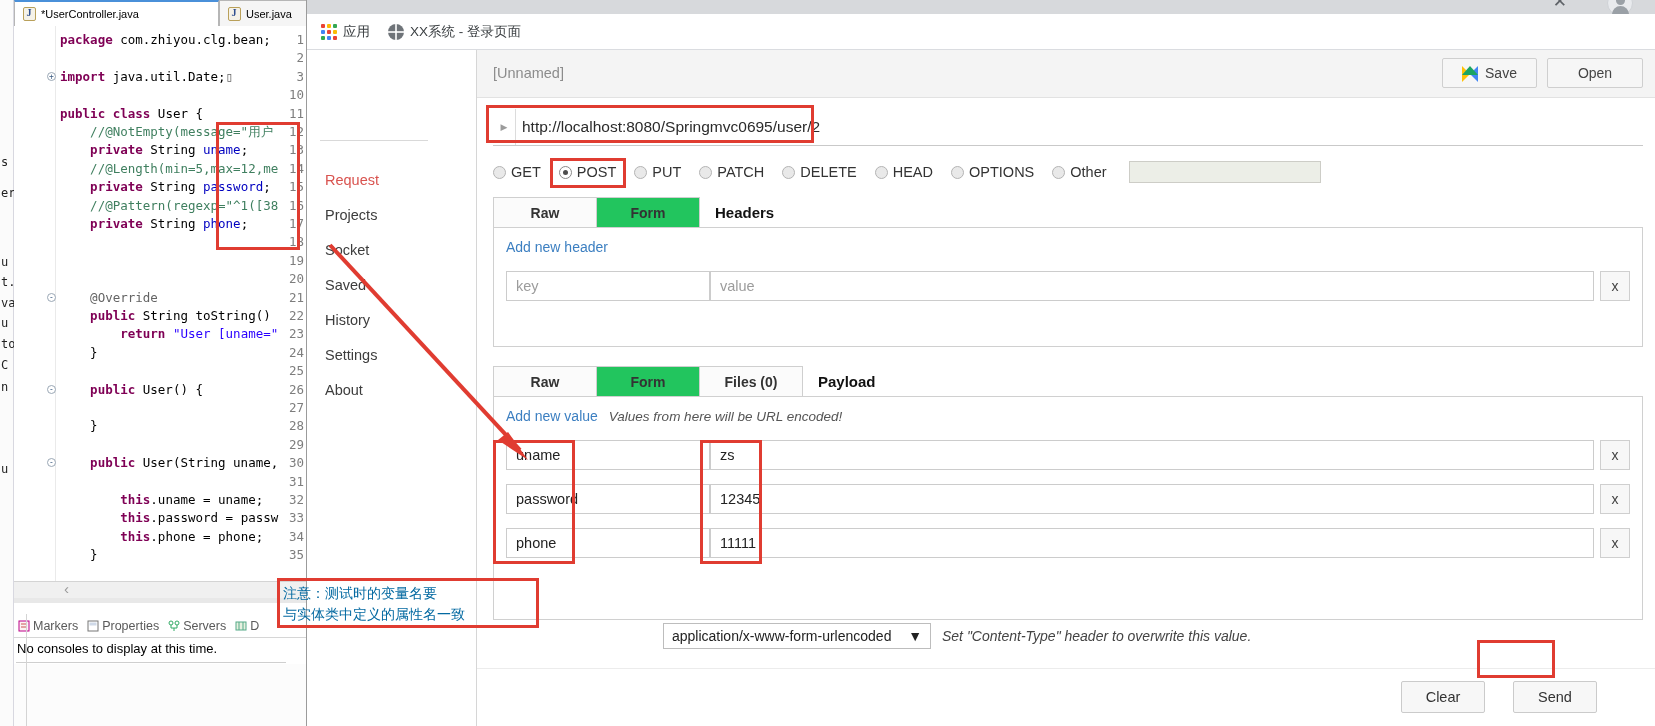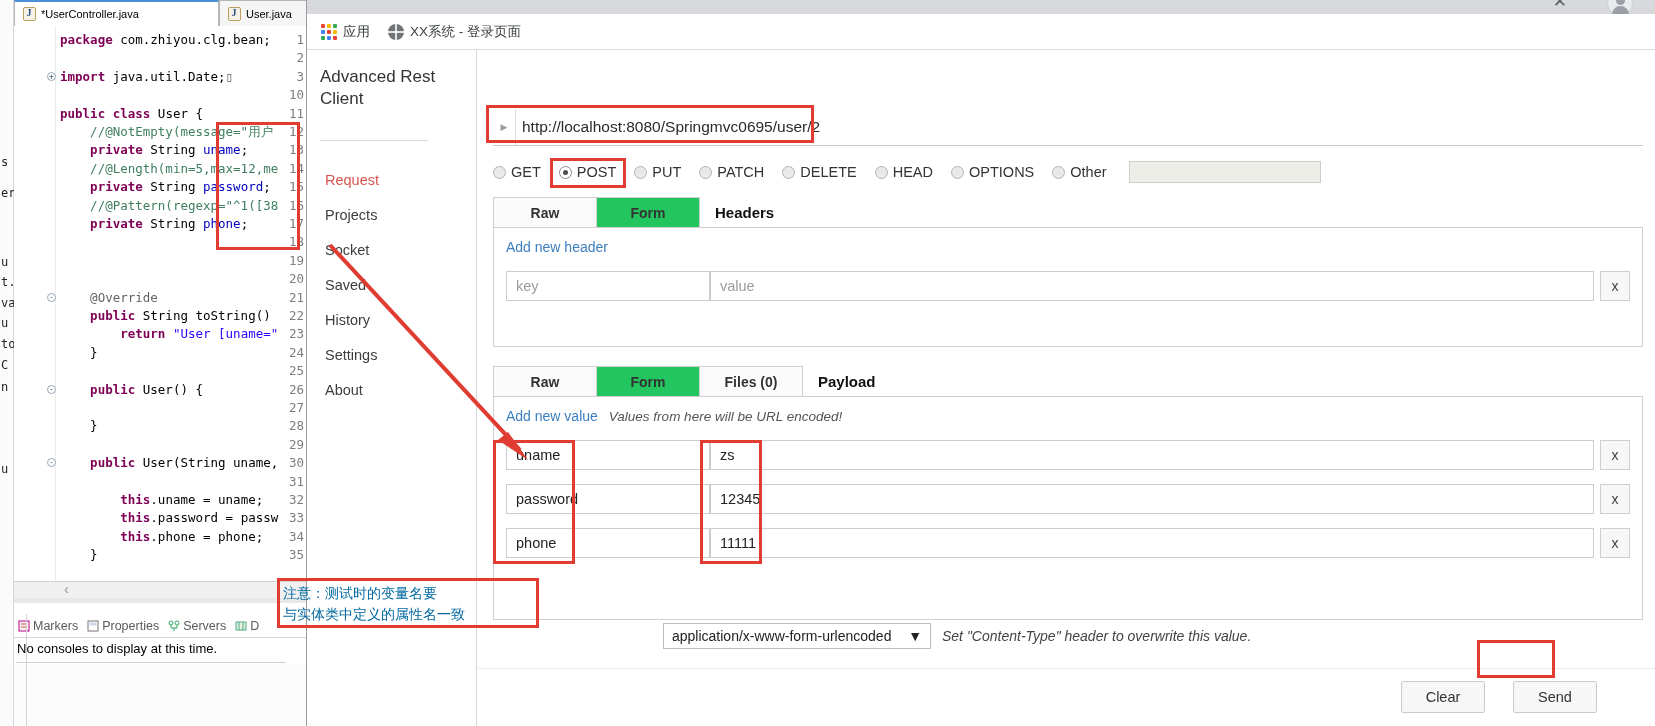--- a/index.html
+++ b/index.html
@@ -460,21 +460,20 @@
     </div>
     <div class="bm" style="margin-left:10px;">
       <span class="globe"></span>
       <span>XX系统 - 登录页面</span>
     </div>
   </div>
 
   <div id="arc">
 
     <div id="arc-side">
-      <div id="arc-title">Advanced Rest Client</div>
       <div id="arc-sep"></div>
       <div id="nav">
           <div class="nav-item current">
             <span>Request</span>
           </div>
           <div class="nav-item">
             <span>Projects</span>
           </div>
           <div class="nav-item">
             <span>Socket</span>
@@ -489,20 +488,34 @@
             <span>Settings</span>
           </div>
           <div class="nav-item">
             <span>About</span>
           </div>
         </div>
     </div>
 
     <div id="arc-main">
 
+      <div id="unnamed-bar">
+        <div id="unnamed-label">[Unnamed]</div>
+        <div class="topbtn" id="btn-save">
+          <span class="gdrive">
+            <i class="gd3"></i>
+              <i class="gd2"></i>
+              <i class="gd1"></i>
+          </span>
+          <span>Save</span>
+        </div>
+        <div class="topbtn" id="btn-open">
+          <span>Open</span>
+        </div>
+      </div>
 
       <div id="url-row">
         <div id="url-wrap">
           <div id="url-toggle">▶</div>
           <input id="url-input" type="text" value="http://localhost:8080/Springmvc0695/user/2" style="">
         </div>
       </div>
 
       <div id="methods">
           <div class="mopt">

